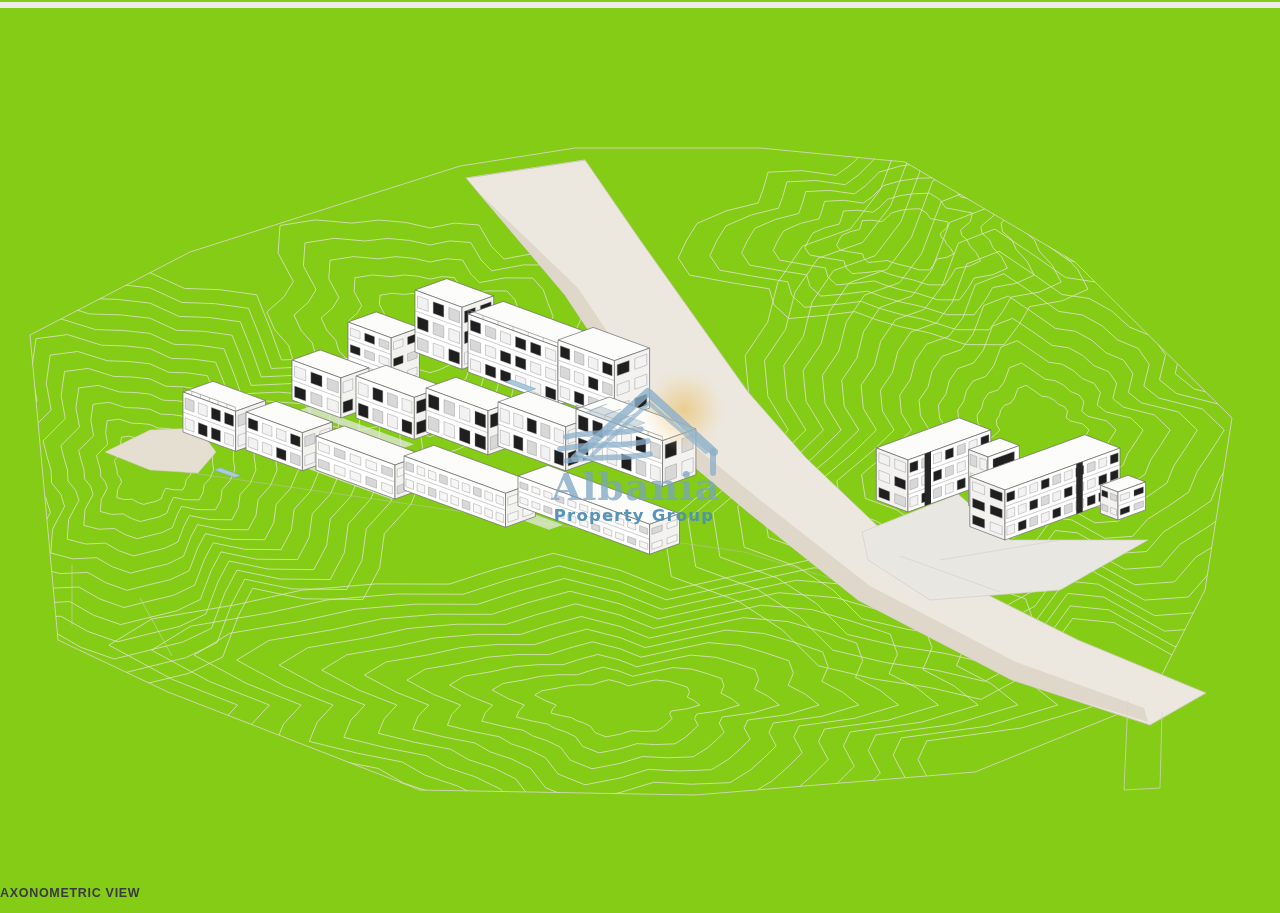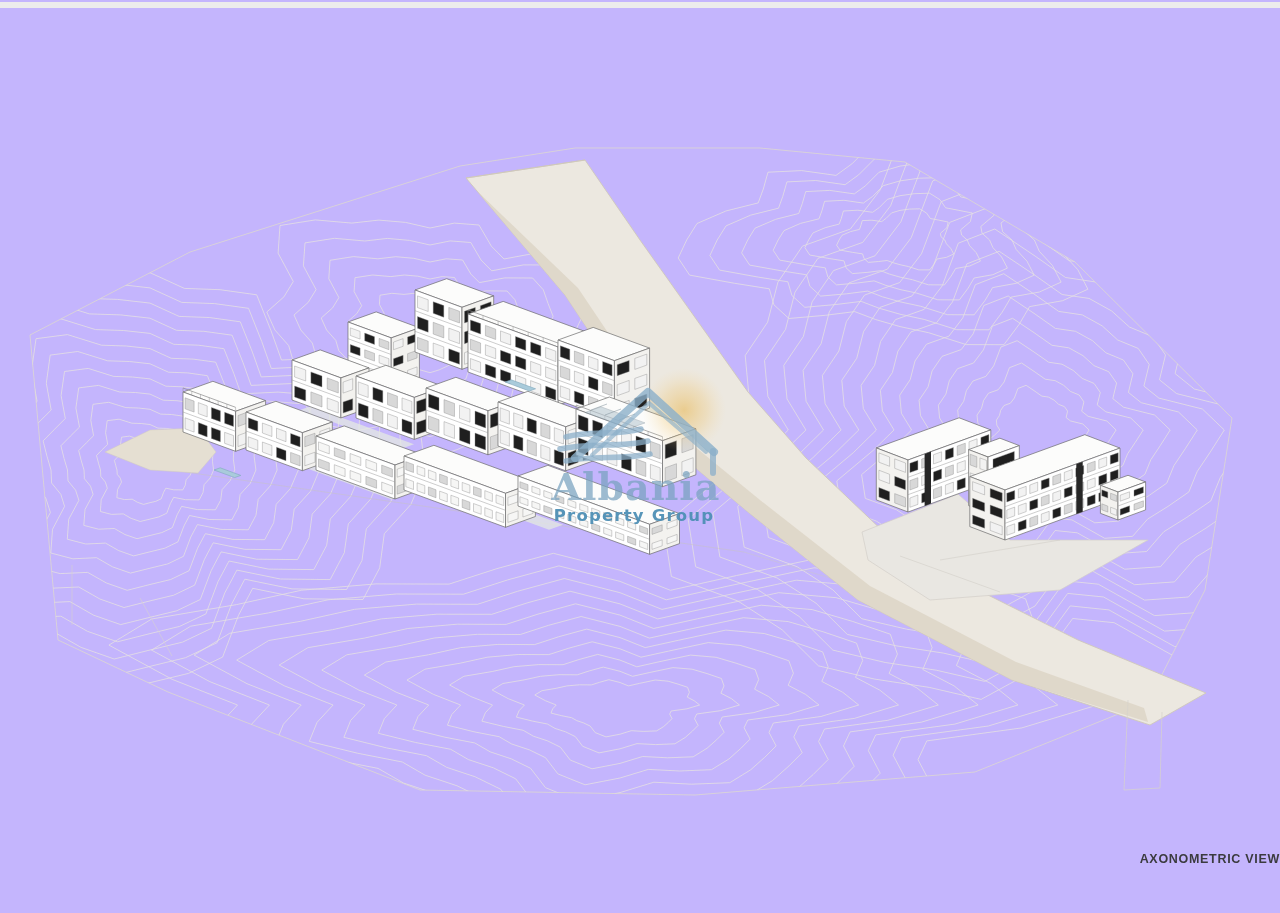--- a/index.html
+++ b/index.html
@@ -1,20 +1,20 @@
 <!DOCTYPE html>
 <html><head>
 <meta charset="utf-8">
 <style>
   html,body{margin:0;padding:0;background:#ffffff;}
-  .page{position:relative;width:1280px;height:913px;background:#c4b5fd;overflow:hidden;
+  .page{position:relative;width:1280px;height:913px;background:#84cc16;overflow:hidden;
         font-family:"Liberation Sans","DejaVu Sans",sans-serif;}
   .top-bar{position:absolute;left:0;top:2px;width:100%;height:6px;}
-  .caption{position:absolute;left:0;right:0;top:852px;text-align:right;
-           font-size:12.5px;font-weight:bold;letter-spacing:0.7px;padding-left:20px;}
+  .caption{position:absolute;left:0;right:0;top:886px;text-align:left;
+           font-size:12.5px;font-weight:bold;letter-spacing:0.7px;}
   svg{position:absolute;left:0;top:0;}
 </style>
 </head>
 <body>
 
 <div class="page">
   <div class="top-bar" style="background: rgb(236, 236, 236);"></div>
 
   <svg id="scene" width="1280" height="913" viewBox="0 0 1280 913">
     <defs>

